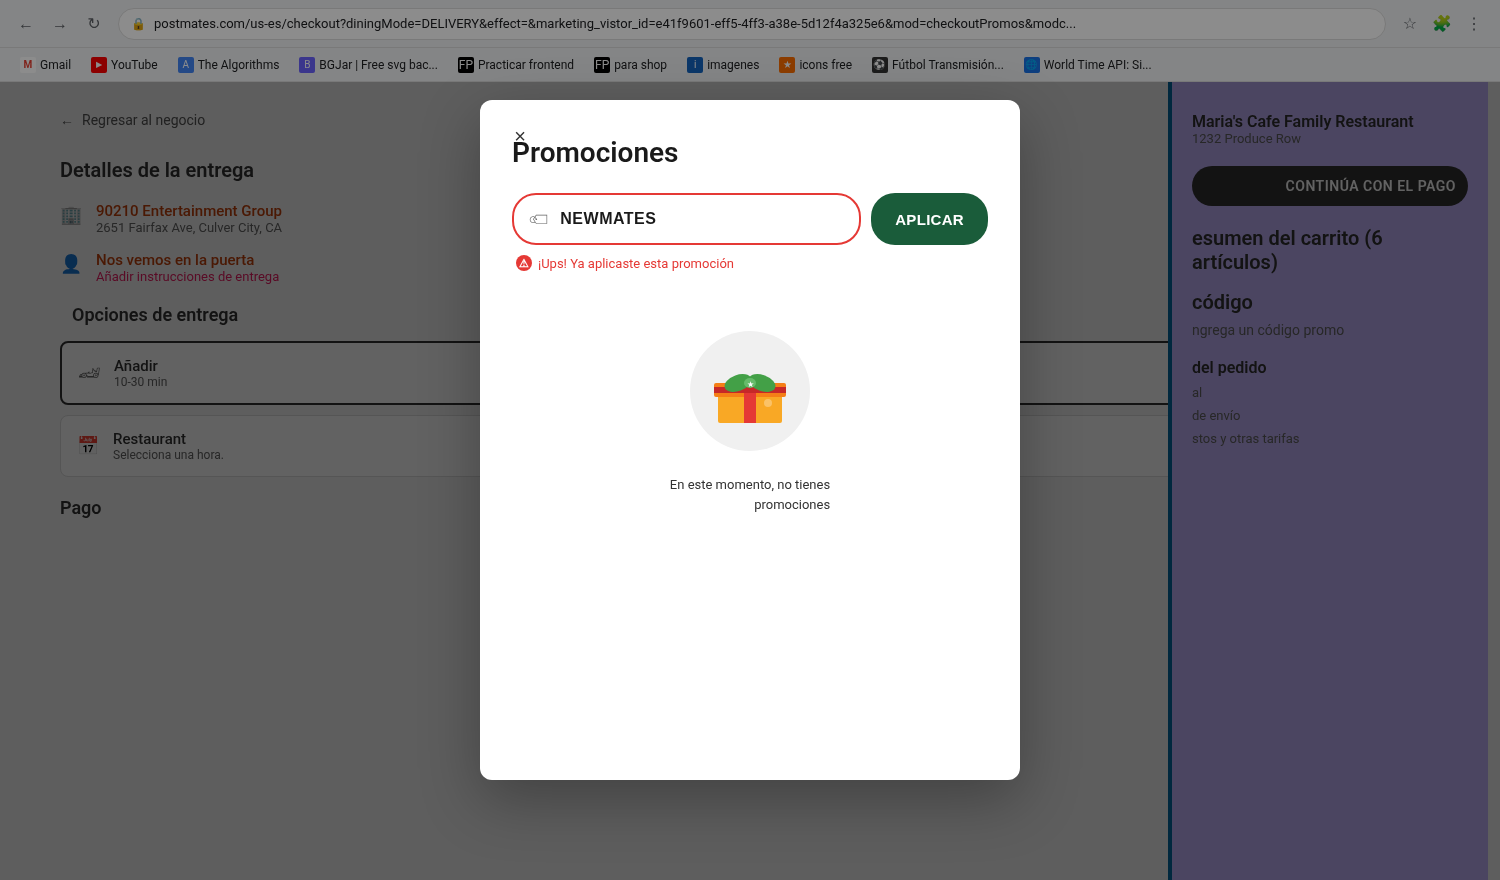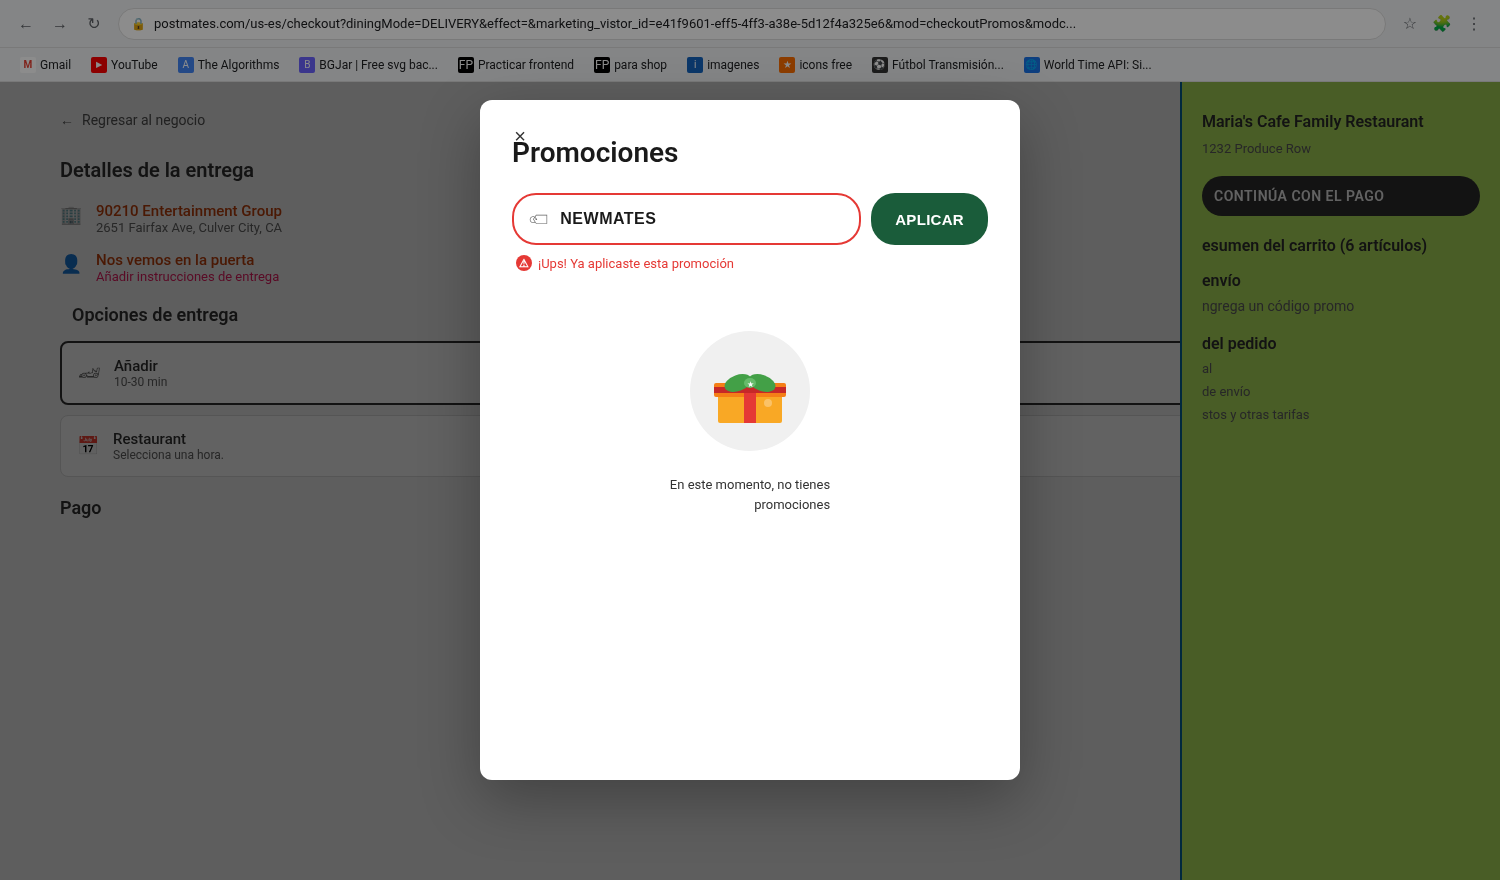--- a/index.html
+++ b/index.html
@@ -199,42 +199,42 @@
       background: white;
     }
     .bg-option-label { font-size: 15px; font-weight: 500; color: #333; }
     .bg-option-sub { font-size: 12px; color: #666; }
     .bg-pago-title { font-size: 18px; font-weight: 600; color: #333; margin-top: 20px; }
 
     
     .bg-right-panel {
       position: absolute;
       top: 0;
-      right: 0;
+      right: 12px;
       width: 320px;
       height: 100%;
-      background: #bef264;
+      background: #c4b5fd;
       filter: brightness(0.7);
       padding: 30px 20px;
-      border-left: 2px solid #0369a1;
+      border-left: 4px solid #0369a1;
     }
     .bg-right-restaurant { font-size: 16px; font-weight: 600; color: #333; }
-    .bg-right-address { font-size: 13px; color: #666; margin-bottom: 20px; margin-top: 10px; }
+    .bg-right-address { font-size: 13px; color: #666; margin-bottom: 20px; }
     .bg-right-btn {
       background: #333;
       color: white;
-      text-align: left;
+      text-align: right;
       padding: 12px;
       border-radius: 24px;
       font-size: 14px;
       font-weight: 600;
       margin-bottom: 20px;
       letter-spacing: 0.5px;
     }
-    .bg-right-section { font-size: 16px; font-weight: 600; color: #333; margin: 16px 0 8px; }
+    .bg-right-section { font-size: 20px; font-weight: 600; color: #333; margin: 16px 0 8px; }
     .bg-right-promo { font-size: 14px; color: #666; }
     .bg-right-summary { font-size: 16px; font-weight: 600; color: #333; margin-top: 20px; }
     .bg-right-line { font-size: 13px; color: #666; margin: 8px 0; }
 
     
     .overlay {
       position: absolute;
       top: 0;
       left: 0;
       right: 0;
@@ -492,21 +492,21 @@
     </div>
 
     <div class="bg-pago-title">Pago</div>
   </div>
 
   <div class="bg-right-panel">
     <div class="bg-right-restaurant">Maria's Cafe Family Restaurant</div>
     <div class="bg-right-address">1232 Produce Row</div>
     <div class="bg-right-btn">CONTINÚA CON EL PAGO</div>
     <div class="bg-right-section">esumen del carrito (6 artículos)</div>
-    <div class="bg-right-section">envío</div>
+    <div class="bg-right-section">código</div>
     <div class="bg-right-promo">ngrega un código promo</div>
     <div class="bg-right-summary">del pedido</div>
     <div class="bg-right-line">al</div>
     <div class="bg-right-line">de envío</div>
     <div class="bg-right-line">stos y otras tarifas</div>
   </div>
 </div>
 
 <div class="overlay"></div>
 

